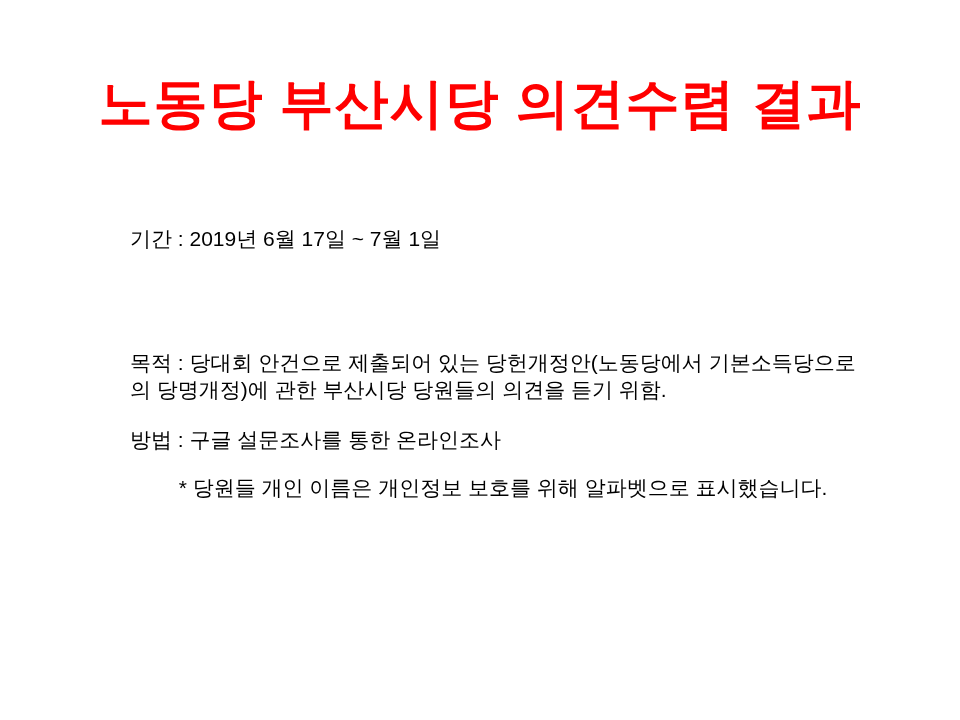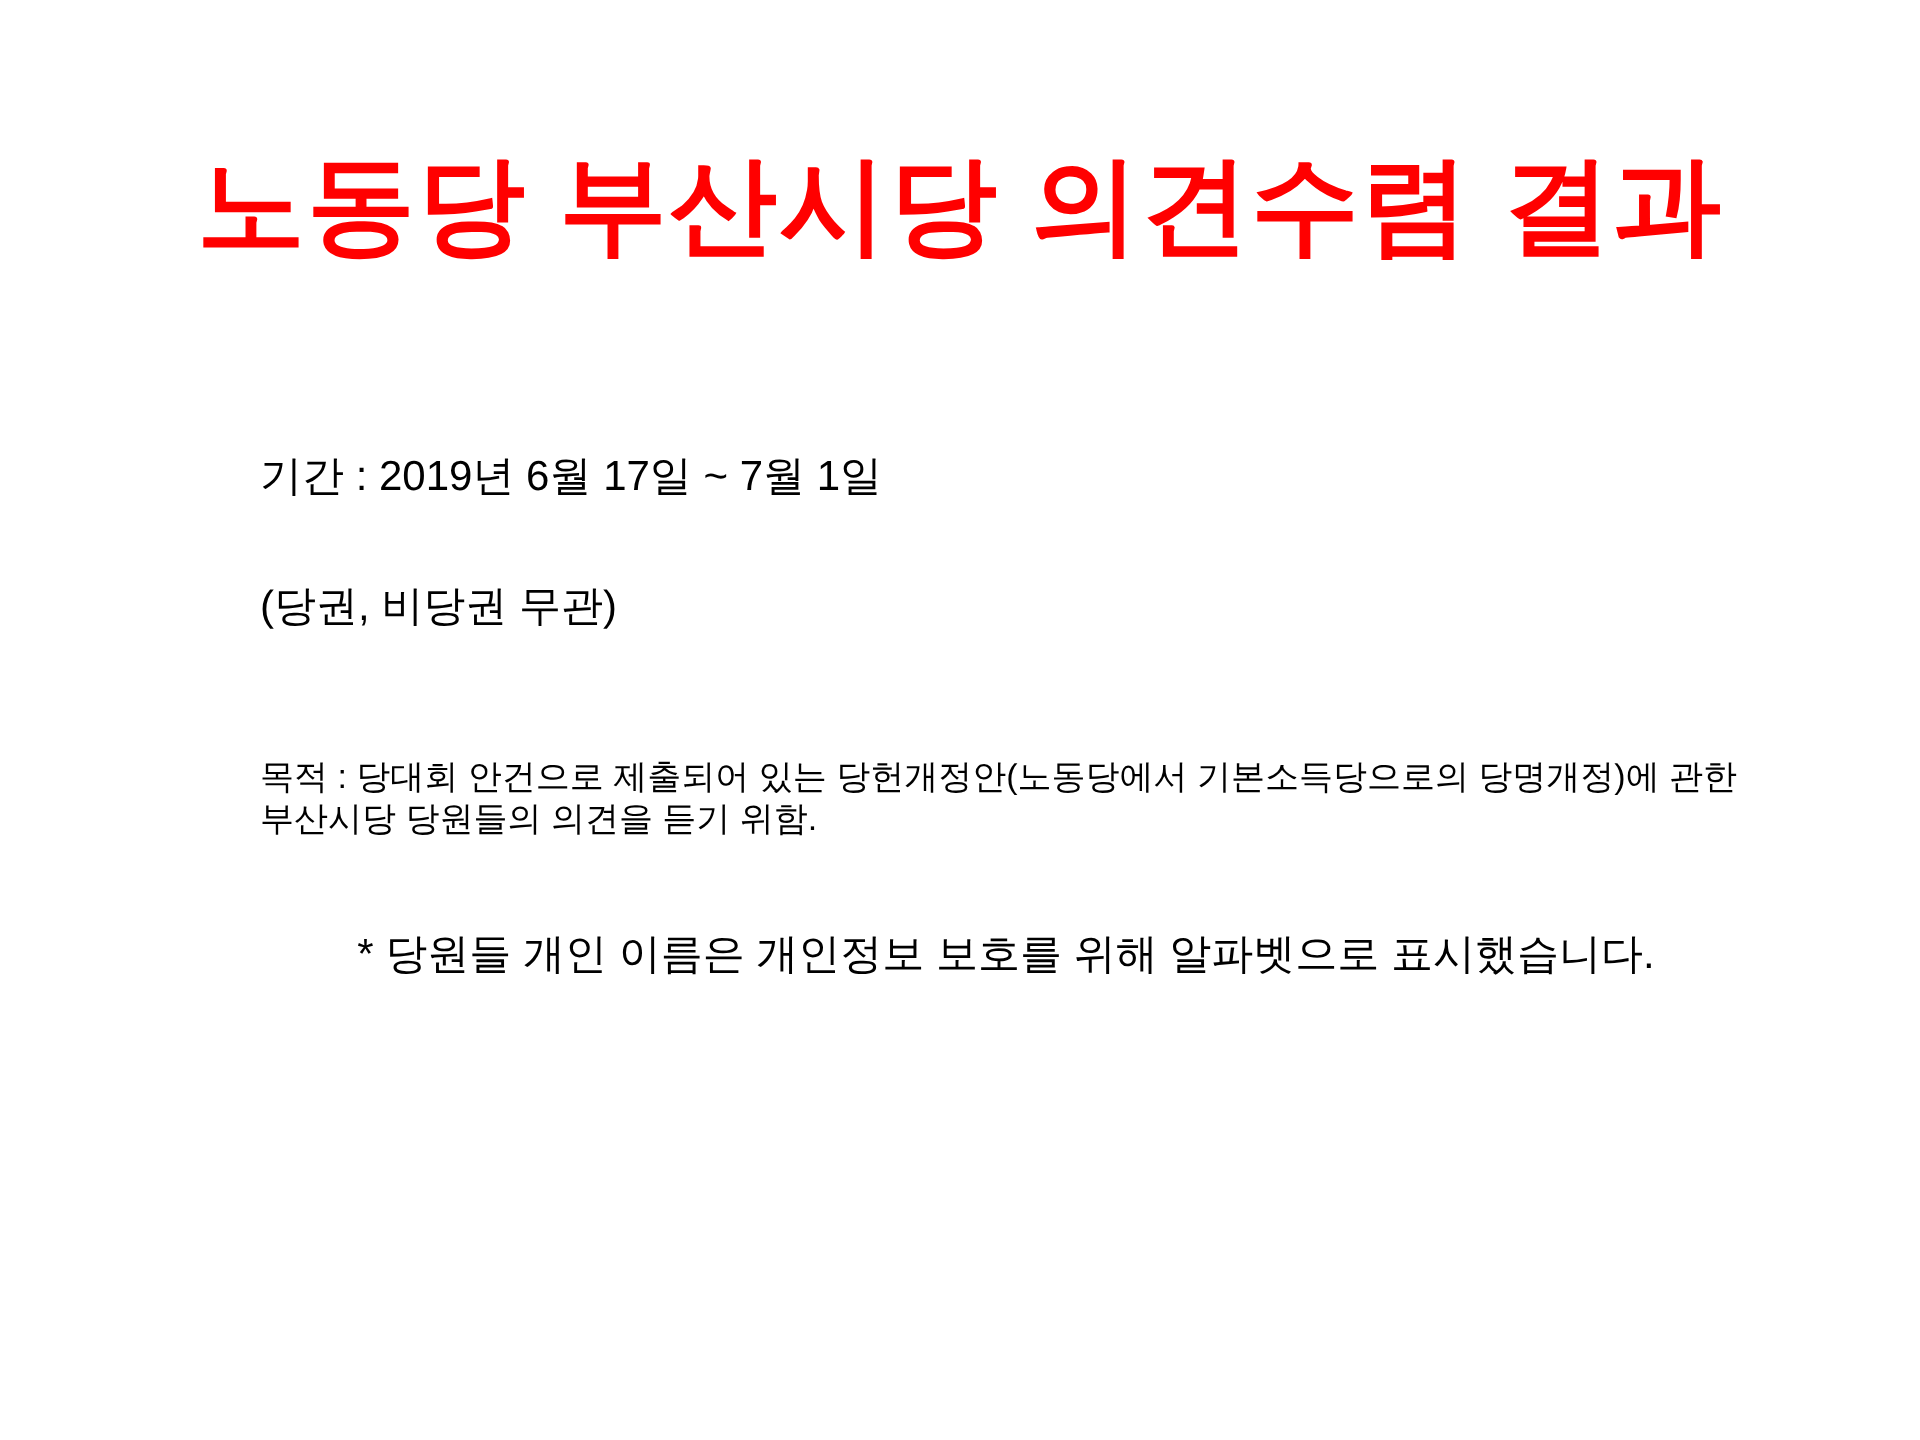--- a/index.html
+++ b/index.html
@@ -52,21 +52,21 @@
   .gap-lg {
     height: 30px;
   }
   .gap-md {
     height: 22px;
   }
   .gap-sm {
     height: 8px;
   }
   .para {
-    font-size: 17px;
+    font-size: 21px;
     line-height: 1.28;
     margin: 0;
   }
   .note {
     font-size: 21px;
     line-height: 1.28;
     margin: 0;
     padding-left: 6px;
     text-align: center;
   }
@@ -80,32 +80,34 @@
 
   <div class="body-block">
 
     <p class="line">
       <span class="lbl">기간 :</span><span> 2019년 6월 17일 ~ 7월 1일</span>
     </p>
 
     <div class="gap-lg"></div>
 
     <div class="gap-sm"></div>
-    <p class="line">(당권, 비당권 무관)</p>
 
     <div class="gap-lg"></div>
 
 
     <div class="gap-lg"></div>
 
     <p class="para">
       <span class="lbl">목적 :</span><span> 당대회 안건으로 제출되어 있는 당헌개정안(노동당에서 기본소득당으로의 당명개정)에 관한 부산시당 당원들의 의견을 듣기 위함.</span>
     </p>
 
     <div class="gap-md"></div>
 
+    <p class="line">
+      <span class="lbl">방법 :</span><span> 구글 설문조사를 통한 온라인조사</span>
+    </p>
 
     <div class="gap-md"></div>
 
     <p class="note">* 당원들 개인 이름은 개인정보 보호를 위해 알파벳으로 표시했습니다.</p>
 
   </div>
 </div>
 
 </body></html>

